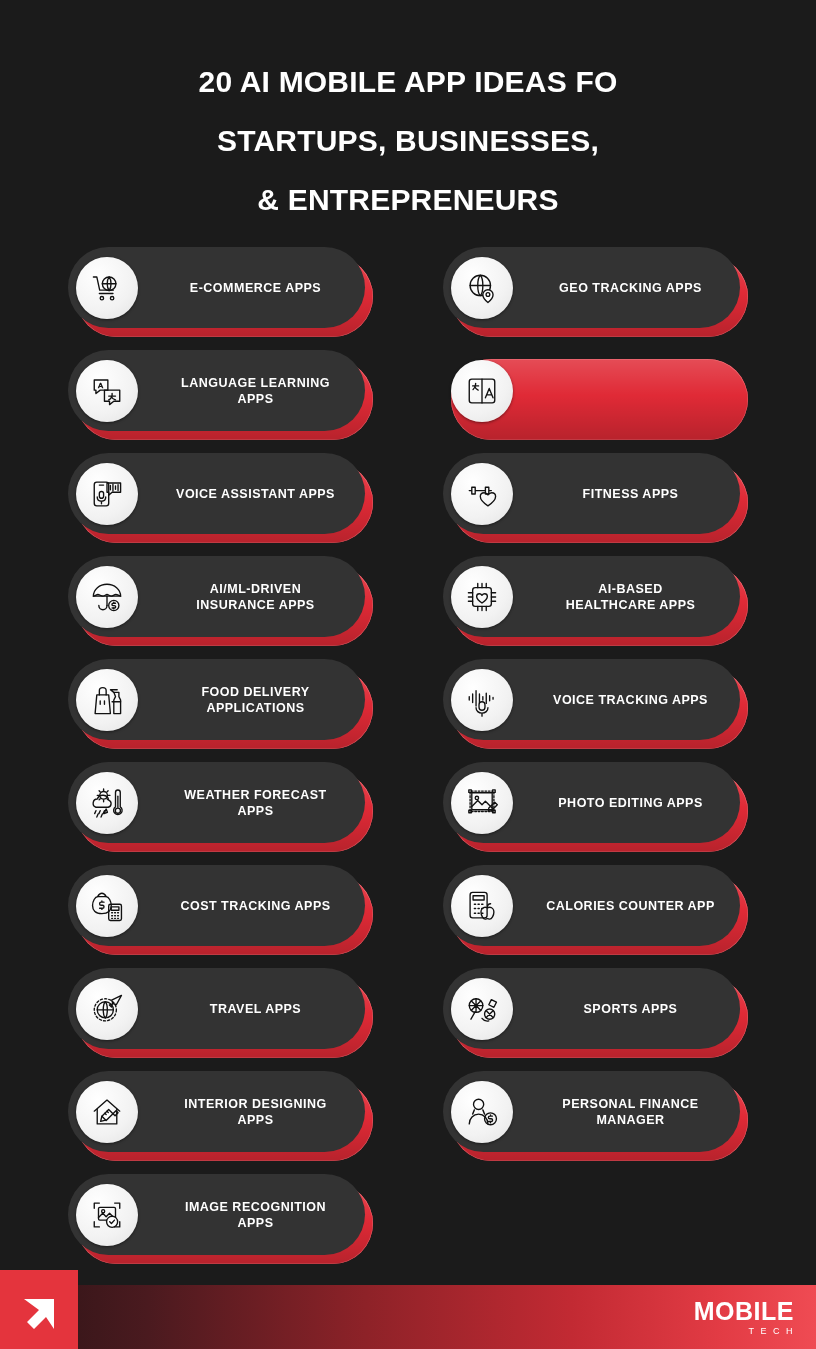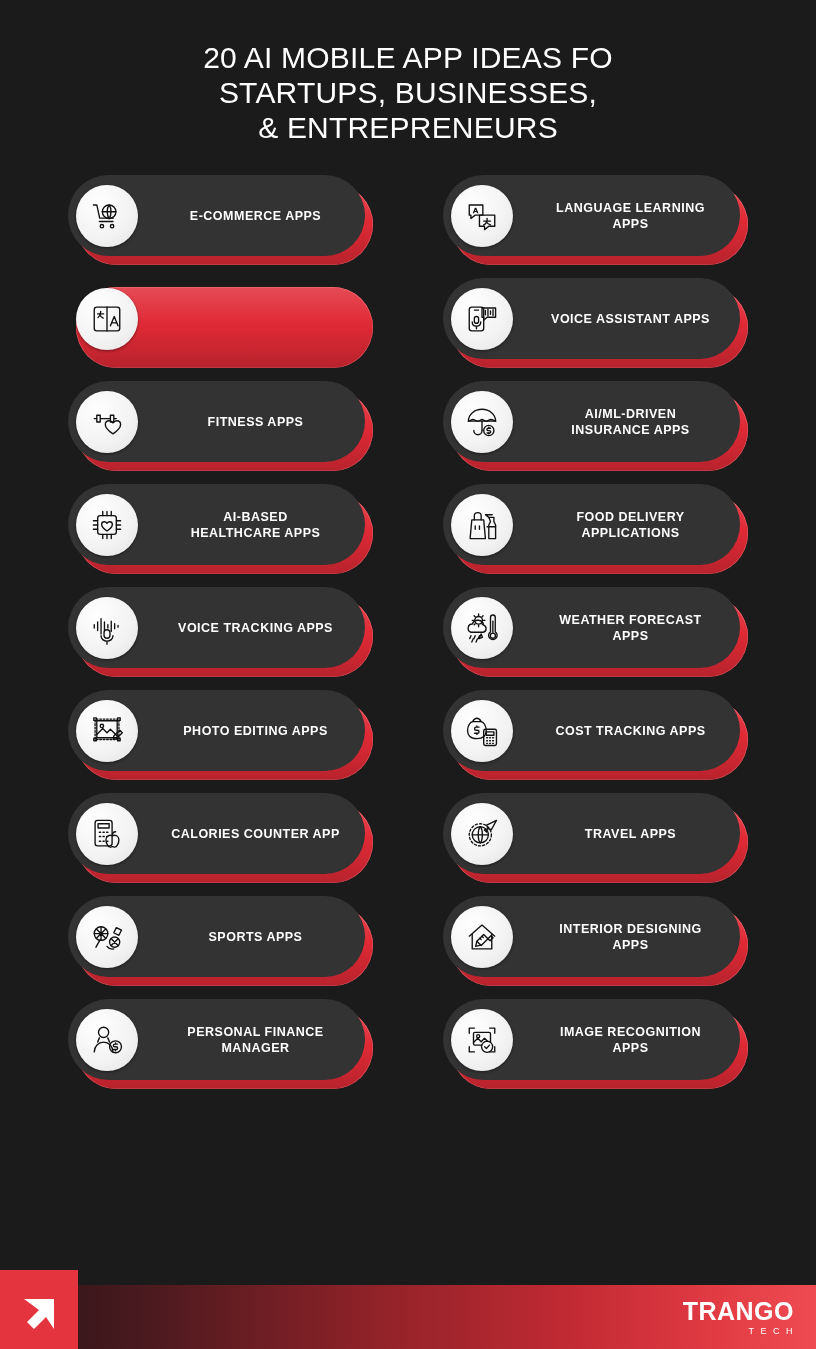--- a/index.html
+++ b/index.html
@@ -14,24 +14,25 @@
   }
 
   
   .title-block {
     padding-top: 40px;
     text-align: center;
   }
   .title-line {
     color: #ffffff;
     font-size: 30px;
-    font-weight: normal;
+    font-weight: bold;
     letter-spacing: 0.2px;
     line-height: 35px;
     text-transform: uppercase;
+    margin-top: 24px;
   }
 
   
   .grid {
     margin: 30px auto 0 auto;
     width: 680px;
     display: grid;
     grid-template-columns: 305px 305px;
     column-gap: 70px;
     row-gap: 13px;
@@ -174,20 +175,34 @@
           <circle cx="14" cy="32" r="2"></circle>
           <circle cx="26" cy="32" r="2"></circle>
           <circle cx="22.5" cy="15" r="8"></circle>
           <path d="M14.5 15h16M22.5 7c3 4 3 12 0 16M22.5 7c-3 4-3 12 0 16"></path>
         </svg>
       </div>
     </div>
     <div class="pill">
       <div class="pill-red"></div>
       <div class="pill-dark">
+        <span class="pill-label">GEO TRACKING APPS</span>
+      </div>
+      <div class="icon-badge">
+        <svg width="34" height="34" viewBox="0 0 40 40" fill="none" stroke="#111" stroke-width="1.6" stroke-linecap="round" stroke-linejoin="round">
+          <circle cx="18" cy="17" r="12"></circle>
+          <path d="M6 17h24M18 5c4 4 4 20 0 24M18 5c-4 4-4 20 0 24"></path>
+          <path d="M27 22c3.3 0 6 2.6 6 5.8 0 4.3-6 9.2-6 9.2s-6-4.9-6-9.2c0-3.2 2.7-5.8 6-5.8z" fill="#fff"></path>
+          <circle cx="27" cy="27.6" r="2.2"></circle>
+        </svg>
+      </div>
+    </div>
+    <div class="pill">
+      <div class="pill-red"></div>
+      <div class="pill-dark">
         <span class="pill-label">LANGUAGE LEARNING
 APPS</span>
       </div>
       <div class="icon-badge">
         <svg width="34" height="34" viewBox="0 0 40 40" fill="none" stroke="#111" stroke-width="1.6" stroke-linecap="round" stroke-linejoin="round">
           <path d="M5 7h16v12H12l-5 4v-4H5z"></path>
           <text x="9.5" y="16.5" font-size="9" font-family="sans-serif" stroke-width="0.7" fill="#111">A</text>
           <path d="M17 19h18v13h-7l-5 4v-4h-6z"></path>
           <path d="M22 26h8M26 23v1.5c0 3-2 5-4 6M25 26.5c1 2 3 3.5 5 4"></path>
         </svg>
@@ -437,21 +452,21 @@
           <circle cx="15.5" cy="15.5" r="1.8"></circle>
           <circle cx="26" cy="28" r="6.5" fill="#fff"></circle>
           <path d="M23.2 28l2 2 3.6-4"></path>
         </svg>
       </div>
     </div>
   </div>
 
 <div class="footer">
   <div class="footer-brand">
-    <div class="brand-main">TRANGO</div>
+    <div class="brand-main">MOBILE</div>
     <div class="brand-sub">TECH</div>
   </div>
 </div>
 <div class="logo-square">
   <svg width="46" height="46" viewBox="0 0 46 46">
     <path d="M8 12 H38 V42 L30 30 L18 42 L11 35 L23 23 L8 12 Z" fill="#ffffff"></path>
     <path d="M38 12 L38 30 L26 12 Z" fill="#ffffff"></path>
   </svg>
 </div>
 

